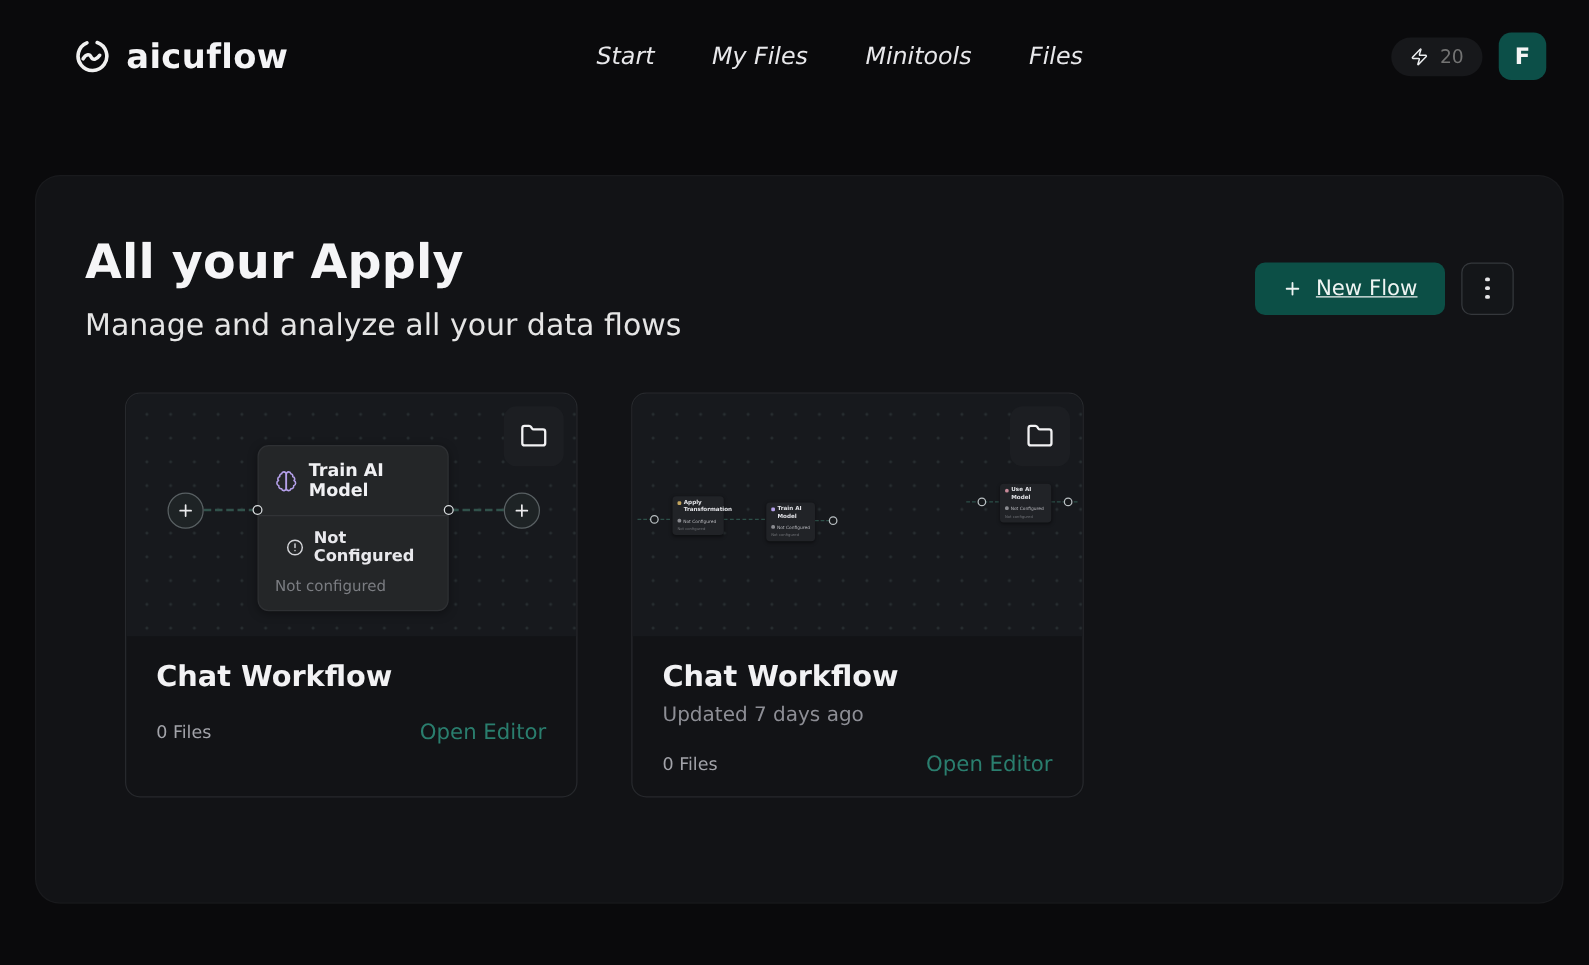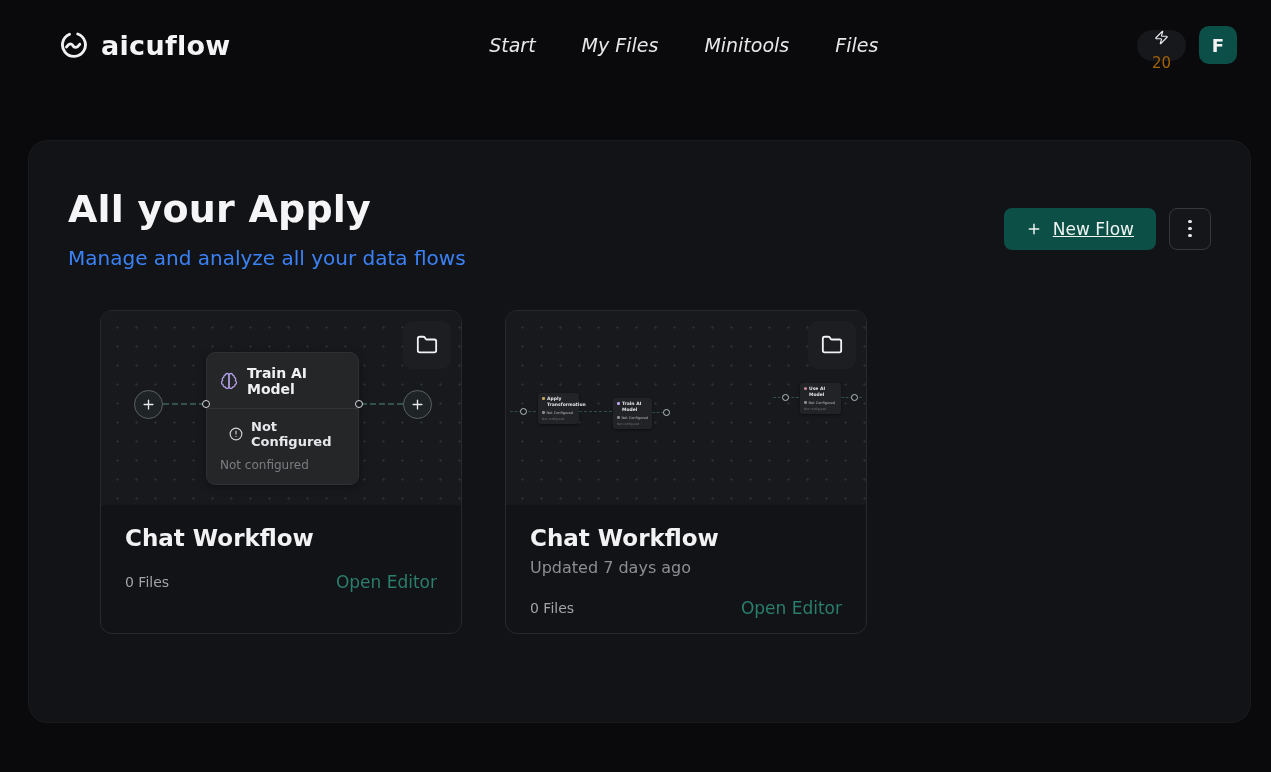--- a/index.html
+++ b/index.html
@@ -11,31 +11,31 @@
   }
   
   .topnav { height:90px; display:flex; align-items:center; padding:0 34px 0 58px; }
   .brand { display:flex; align-items:center; gap:13px; }
   .brand-name { font-size:27px; font-weight:700; letter-spacing:.3px; color:#f4f4f6; }
   .nav-spacer { flex:1; }
   .nav-links { display:flex; align-items:center; gap:46px;font-style:italic; }
   .nav-link { font-size:19px; color:#e8e8eb; cursor:pointer; }
   .right-group { display:flex; align-items:center; gap:13px; }
   .credits-pill { display:flex; align-items:center; gap:9px; background:#17181b;
-    border-radius:16px; height:31px; padding:0 15px; font-size:15px; color:#a16207; cursor:pointer;flex-direction:column; }
+    border-radius:16px; height:31px; padding:0 15px; font-size:15px; color:#737373; cursor:pointer; }
   .avatar-btn { width:38px; height:38px; border-radius:10px; background:#0c4f48; border:none;
     color:#f4f4f4; font-size:18px; font-weight:700; display:flex; align-items:center;
     justify-content:center; cursor:pointer; font-family:inherit; }
   
   .panel { position:absolute; left:28px; top:140px; width:1223px; height:583px;
     background:#121316; border:1px solid rgba(255,255,255,0.03); border-radius:20px;
     padding:46px 39px 0; }
   .panel-head { display:flex; justify-content:space-between; align-items:center; }
   .page-title { font-size:38px; font-weight:700; color:#f5f5f7; letter-spacing:.2px; }
-  .page-subtitle { margin-top:15px; font-size:20px; color:#3b82f6;text-align:center; }
+  .page-subtitle { margin-top:15px; font-size:24px; color:#e5e5e5;text-align:center; }
   .actions { display:flex; align-items:center; gap:13px; }
   .btn-new { display:flex; align-items:center; gap:11px; background:#0c4f46; color:#eef4f2;
     height:42px; padding:0 22px; border-radius:8px; font-size:17px; border:none;
     cursor:pointer; font-family:inherit;text-decoration:underline; }
   .btn-more { width:42px; height:42px; border-radius:8px; background:#141619;
     border:1px solid #35383c; display:flex; flex-direction:column; align-items:center;
     justify-content:center; gap:3.5px; cursor:pointer; }
   .btn-more .mdot { width:3.5px; height:3.5px; border-radius:50%; background:#e6e6e8; }
   
   .cards { display:flex; gap:43px; margin-top:40px;padding-left:32px; }

